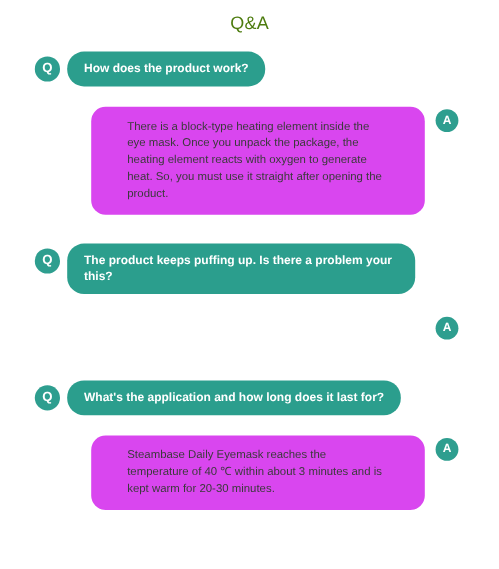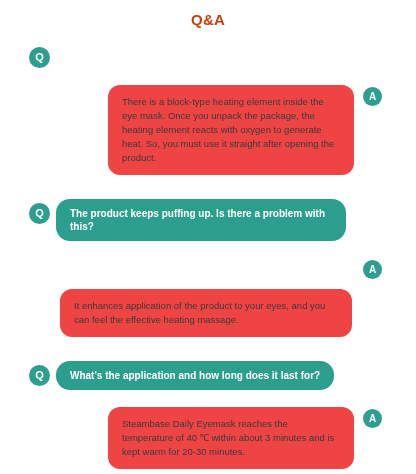--- a/index.html
+++ b/index.html
@@ -11,22 +11,22 @@
     height: 474px;
     background: #ffffff;
     font-family: "Liberation Sans", sans-serif;
     overflow: hidden;
     position: relative;
   }
 
   .page-title {
     text-align: center;
     font-size: 15px;
-    font-weight: 700;
-    color: #c2410c;
+    font-weight: 400;
+    color: #4d7c0f;
     letter-spacing: 0.2px;
     margin: 11px 0 0 0;
     line-height: 18px;
   }
 
   .qa-list {
     margin-top: 14px;
   }
 
   
@@ -64,26 +64,26 @@
   .a-row {
     display: flex;
     align-items: flex-start;
     justify-content: flex-end;
     padding-right: 34px;
   }
   .a-row.wide {
     padding-right: 64px;
   }
   .a-bubble {
-    background: #ef4444;
+    background: #d946ef;
     color: #3a3a3a;
     font-size: 9.5px;
     line-height: 14px;
     border-radius: 12px;
-    padding: 10px 14px;
+    padding: 10px 30px;
     max-width: 218px;
   }
   .a-bubble.wide {
     max-width: 264px;
   }
   .a-avatar {
     width: 19px;
     height: 19px;
     border-radius: 50%;
     background: #2e9e8f;
@@ -103,47 +103,45 @@
 </style>
 </head>
 <body>
 
 <h1 class="page-title">Q&amp;A</h1>
 
 <div class="qa-list">
 
   <div class="q-row">
     <div class="q-avatar">Q</div>
+    <div class="q-bubble">How does the product work?</div>
   </div>
 
   <div class="gap-q"></div>
 
   <div class="a-row">
     <div class="a-bubble">There is a block-type heating element inside the eye mask. Once you unpack the package, the heating element reacts with oxygen to generate heat. So, you must use it straight after opening the product.</div>
     <div class="a-avatar">A</div>
   </div>
 
   <div class="gap-blk"></div>
 
   <div class="q-row">
     <div class="q-avatar">Q</div>
-    <div class="q-bubble">The product keeps puffing up. Is there a problem with this?</div>
+    <div class="q-bubble">The product keeps puffing up. Is there a problem your this?</div>
   </div>
 
   <div class="gap-q"></div>
 
   <div class="a-row">
     <div class="a-avatar">A</div>
   </div>
 
   <div class="gap-a"></div>
 
-  <div class="a-row wide">
-    <div class="a-bubble wide">It enhances application of the product to your eyes, and you can feel the effective heating massage.</div>
-  </div>
 
   <div class="gap-blk"></div>
 
   <div class="q-row">
     <div class="q-avatar">Q</div>
     <div class="q-bubble">What's the application and how long does it last for?</div>
   </div>
 
   <div class="gap-q"></div>
 

